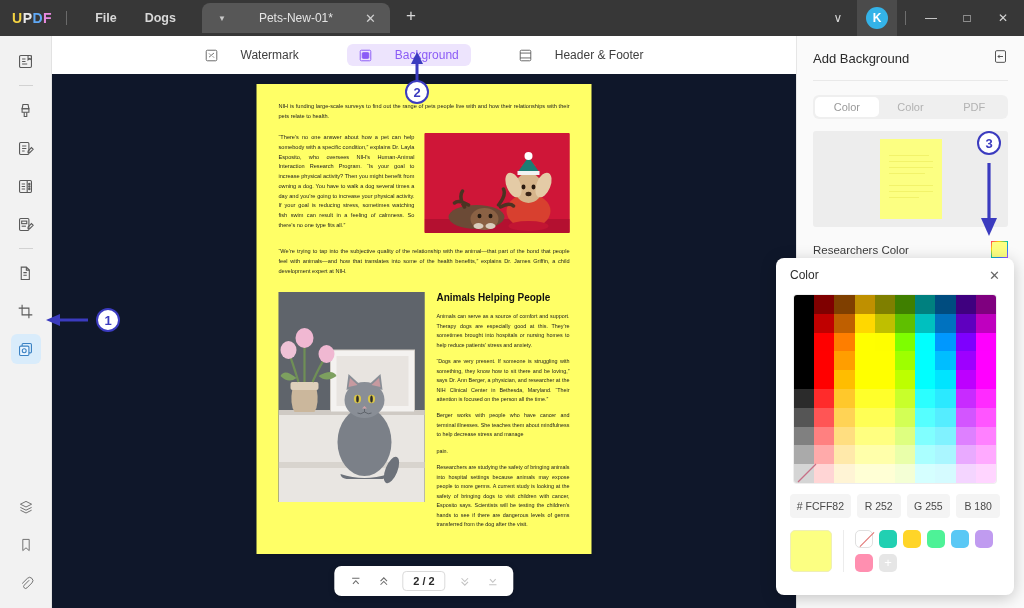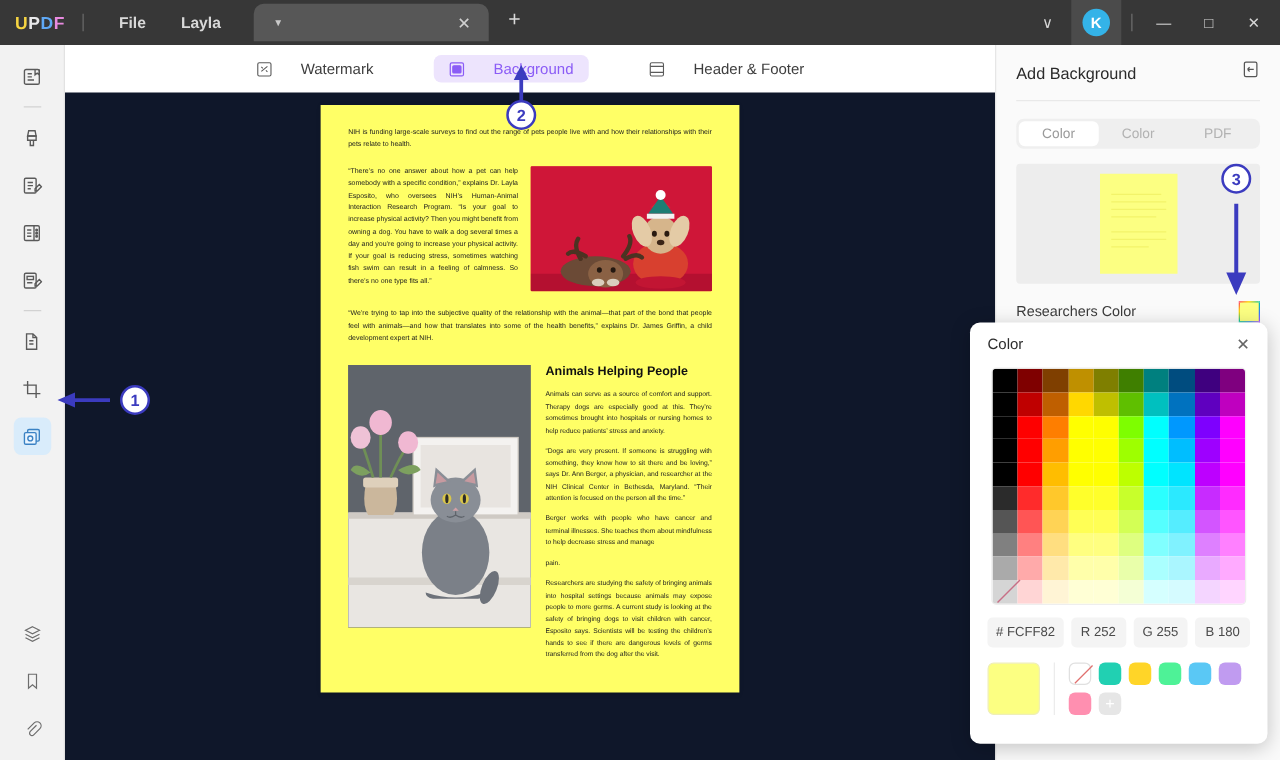--- a/index.html
+++ b/index.html
@@ -173,23 +173,24 @@
 </head>
 <body>
 
 <div id="app">
 
   <div class="titlebar">
     <div class="tb-left">
       <div class="logo"><span class="u">U</span><span class="p">P</span><span class="d">D</span><span class="f">F</span></div>
       <div class="tb-sep"></div>
       <div class="tb-menu">File</div>
-      <div class="tb-menu">Layla</div>
+      <div class="tb-menu">Dogs</div>
       <div class="tab">
         <span class="caret">▼</span>
+        <span class="ttl">Pets-New-01*</span>
         <span class="x">✕</span>
       </div>
       <div class="newtab">+</div>
     </div>
     <div class="tb-right">
       <div class="tb-ico">∨</div>
       <div class="avatar-wrap">
         <div class="avatar">K</div>
       </div>
       <div class="vsep"></div>
@@ -392,20 +393,47 @@
               <p>“Dogs are very present. If someone is struggling with something, they know how to sit there and be loving,”  says  Dr.  Ann Berger,  a  physician,  and researcher at the NIH Clinical Center in Bethesda, Maryland. “Their  attention  is  focused  on  the person all the time.”</p>
               <p>Berger works with people who have cancer and terminal illnesses.  She  teaches  them about mindfulness to help decrease stress and manage</p>
               <p>pain.</p>
               <p>Researchers are studying the safety of bringing animals into hospital settings because animals may expose people to more germs.  A  current study is looking at the safety of bringing dogs to visit children with cancer,  Esposito says. Scientists will be testing the children’s hands to see if there are dangerous levels of  germs transferred from the dog after the visit.</p>
             </div>
           </div>
         </div>
       </div>
     </div>
 
+    <div class="pagenav">
+      <div class="pn-btn">
+        <svg width="13" height="13" viewBox="0 0 16 16" fill="none" stroke="#6a6a6a" stroke-width="1.3">
+          <path d="M3.5 4h9"></path>
+            <path d="M4.5 11l3.5-4 3.5 4"></path>
+          </svg>
+      </div>
+      <div class="pn-btn">
+        <svg width="13" height="13" viewBox="0 0 16 16" fill="none" stroke="#6a6a6a" stroke-width="1.3">
+          <path d="M4 7.5l4-4 4 4"></path>
+            <path d="M4 12l4-4 4 4"></path>
+          </svg>
+      </div>
+      <div class="pn-box">2 / 2</div>
+      <div class="pn-btn dim">
+        <svg width="13" height="13" viewBox="0 0 16 16" fill="none" stroke="#c2c2c2" stroke-width="1.3">
+          <path d="M4 4l4 4 4-4"></path>
+            <path d="M4 8.5l4 4 4-4"></path>
+          </svg>
+      </div>
+      <div class="pn-btn dim">
+        <svg width="13" height="13" viewBox="0 0 16 16" fill="none" stroke="#c2c2c2" stroke-width="1.3">
+          <path d="M4.5 5l3.5 4 3.5-4"></path>
+            <path d="M3.5 12h9"></path>
+          </svg>
+      </div>
+    </div>
   </div>
 
   <div class="rpanel">
     <div class="rp-head">
       <div class="rp-title">Add Background</div>
       <div>
         <svg width="15" height="15" viewBox="0 0 18 18" fill="none" stroke="#555" stroke-width="1.2">
           <rect x="3" y="2" width="12" height="14" rx="1.5"></rect>
             <path d="M6 9h6M6 9l2-2M6 9l2 2"></path>
           </svg>

